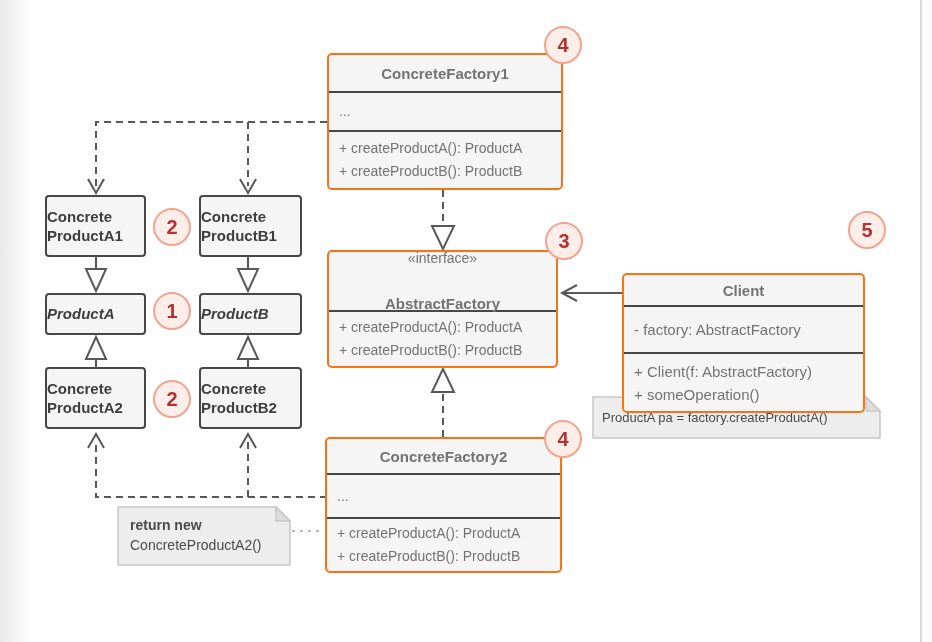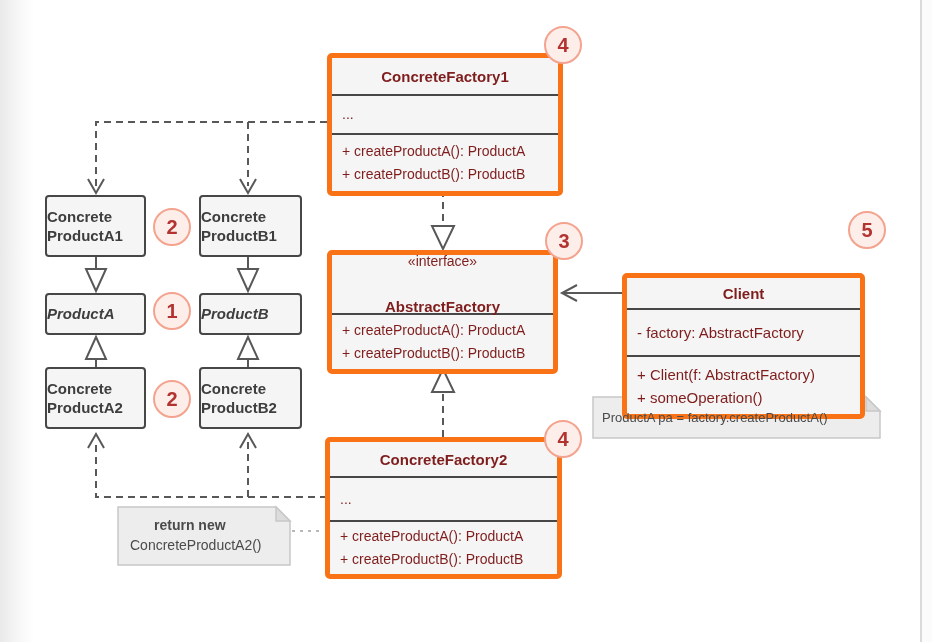--- a/index.html
+++ b/index.html
@@ -23,23 +23,23 @@
   }
   .right-strip {
     position:absolute; left:922px; top:0; bottom:0; width:10px;
     background:#fbfbfb;
   }
 
   
   .uml-class {
     position:absolute; box-sizing:border-box;
     background:#f5f5f5;
-    border:5px solid #f97316;
+    border:2px solid #f97316;
     border-radius:5px;
-    color:#7f1d1d;
+    color:#737373;
   }
   .uml-class .title {
     display:flex; align-items:center; justify-content:center;
     flex-direction:column;
     font-weight:bold; font-size:15px; text-align:center;
     box-sizing:border-box;
   }
   .uml-class .stereotype { font-weight:normal; font-size:14px; margin-bottom:3px; }
   .uml-class .compartment {
     border-top:2px solid #474747;
@@ -72,21 +72,21 @@
     font-weight:bold; font-size:20px;
     display:flex; align-items:center; justify-content:center;
     z-index:5;
   }
 
   
   .note-text {
     position:absolute; box-sizing:border-box; z-index:4;
     color:#4a4a4a; display:flex; flex-direction:column; justify-content:center;
   }
-  .note-text .bold-line { font-weight:bold;margin-left:24px; }
+  .note-text .bold-line { font-weight:bold; }
 
   svg.edges { position:absolute; left:0; top:0; z-index:1; }
   .uml-class, .mini-class { z-index:2; }
 </style>
 </head>
 <body>
 
 <div class="page">
 
   <div class="shadow-left"></div>

